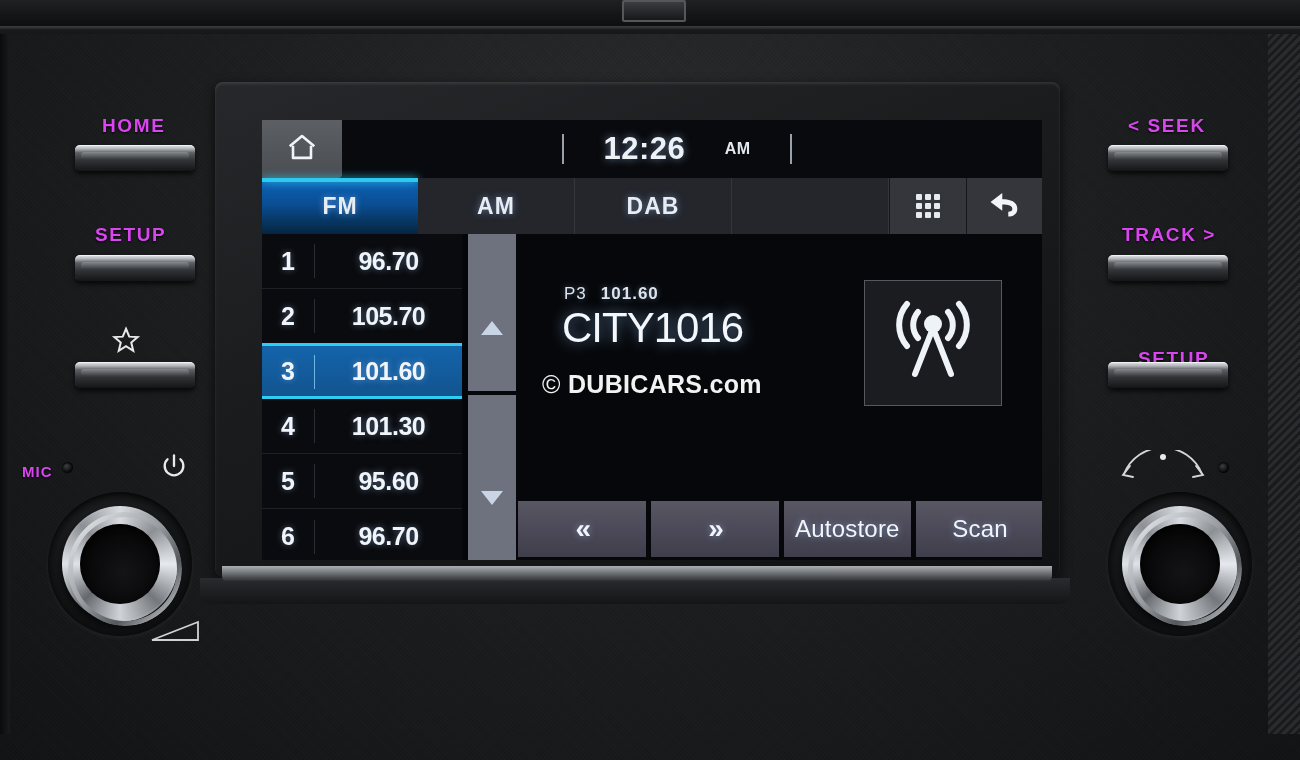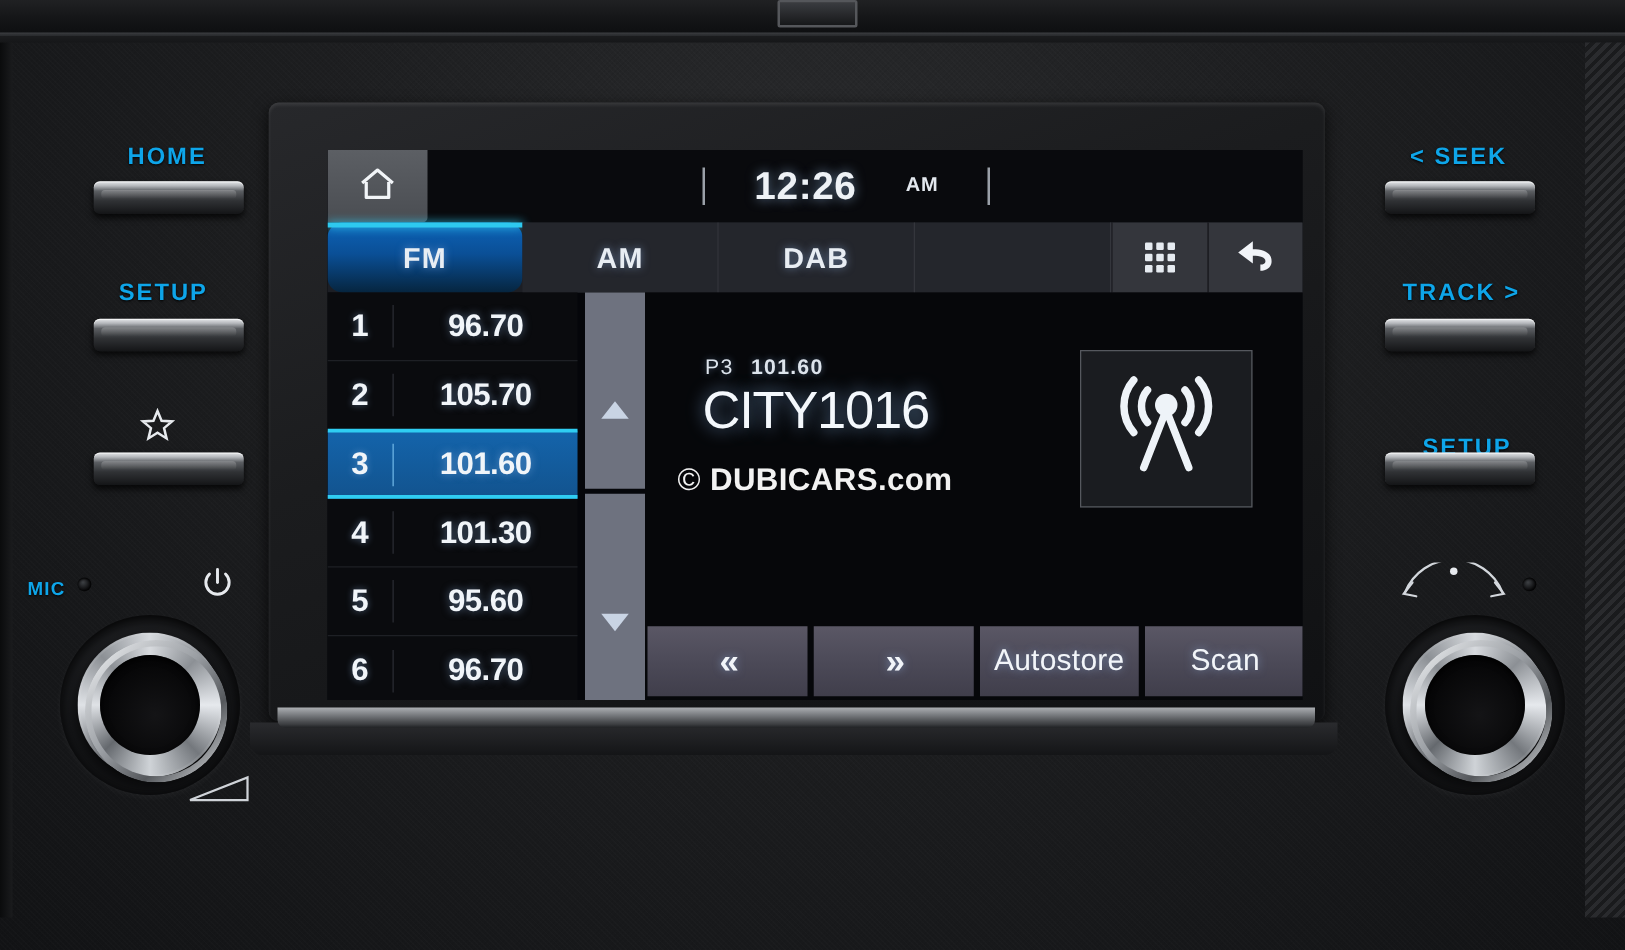--- a/index.html
+++ b/index.html
@@ -55,21 +55,21 @@
   .clock .time{color:#eef2f6;font-size:31px;font-weight:bold;letter-spacing:.5px;
     text-shadow:0 0 9px rgba(170,210,255,.55);}
   .clock .ampm{color:#e3e8ee;font-size:16px;font-weight:bold;letter-spacing:.5px;}
 
   
   .tabbar{position:absolute;left:0;top:58px;width:780px;height:56px;background:#1c1e24;display:flex;}
   .tab{flex:0 0 156px;height:56px;position:relative;display:flex;align-items:center;justify-content:center;
     background:#24262c;border-right:1px solid #34363c;}
   .tab span{color:#e8edf3;font-size:23px;font-weight:bold;letter-spacing:1px;
     text-shadow:0 0 7px rgba(160,200,255,.5);}
-  .tab.active{background:linear-gradient(180deg,#0d63b8 0%,#0a4f96 45%,#06253f 100%);border-right:none;border-radius:12px;}
+  .tab.active{background:linear-gradient(180deg,#0d63b8 0%,#0a4f96 45%,#06253f 100%);border-right:none;}
   .tab.active:before{content:"";position:absolute;left:0;top:0;width:100%;height:4px;
     background:#2ec9ef;box-shadow:0 0 8px #2ec9ef;}
   .iconbtn{flex:0 0 76px;height:56px;display:flex;align-items:center;justify-content:center;
     background:#34363c;border-left:1px solid #16171b;}
 
   .grid-ico{display:grid;grid-template-columns:repeat(3,6px);grid-template-rows:repeat(3,6px);gap:3px;}
   .grid-ico i{background:#e6ebf1;display:block;width:6px;height:6px;border-radius:1px;}
 
   
   .presets{position:absolute;left:0;top:114px;width:200px;height:326px;background:#0a0b0e;}
@@ -111,21 +111,21 @@
 
   
   .btnbar{position:absolute;left:254px;top:378px;width:526px;height:62px;display:flex;gap:5px;padding-left:2px;}
   .sbtn{flex:1;height:56px;margin-top:3px;
     background:linear-gradient(180deg,#5a5765 0%,#4c4a58 50%,#403e4b 100%);
     display:flex;align-items:center;justify-content:center;}
   .sbtn span{color:#f2f5f9;font-size:24px;letter-spacing:.2px;text-shadow:0 0 7px rgba(160,200,255,.5);}
   .sbtn .chev{font-size:28px;font-weight:bold;letter-spacing:-3px;}
 
   
-  .hlabel{position:absolute;color:#0ea5e9;font-size:19px;font-weight:bold;letter-spacing:1.6px;
+  .hlabel{position:absolute;color:#d946ef;font-size:19px;font-weight:bold;letter-spacing:1.6px;
     text-shadow:0 1px 2px #000;}
   .hbtn{position:absolute;width:120px;height:26px;border-radius:5px;
     background:linear-gradient(180deg,#e8eaec 0%,#b4b7bb 14%,#5c5f63 30%,#303235 60%,#141517 100%);
     box-shadow:0 3px 5px rgba(0,0,0,.75), inset 0 1px 0 rgba(255,255,255,.55);}
   .hbtn:after{content:"";position:absolute;left:6px;right:6px;top:7px;height:7px;border-radius:3px;
     background:linear-gradient(180deg,rgba(255,255,255,.22),rgba(255,255,255,0));}
 
   
   .knob-well{position:absolute;border-radius:50%;
     background:radial-gradient(circle at 45% 35%,#27282b 0%,#141517 60%,#09090a 100%);

